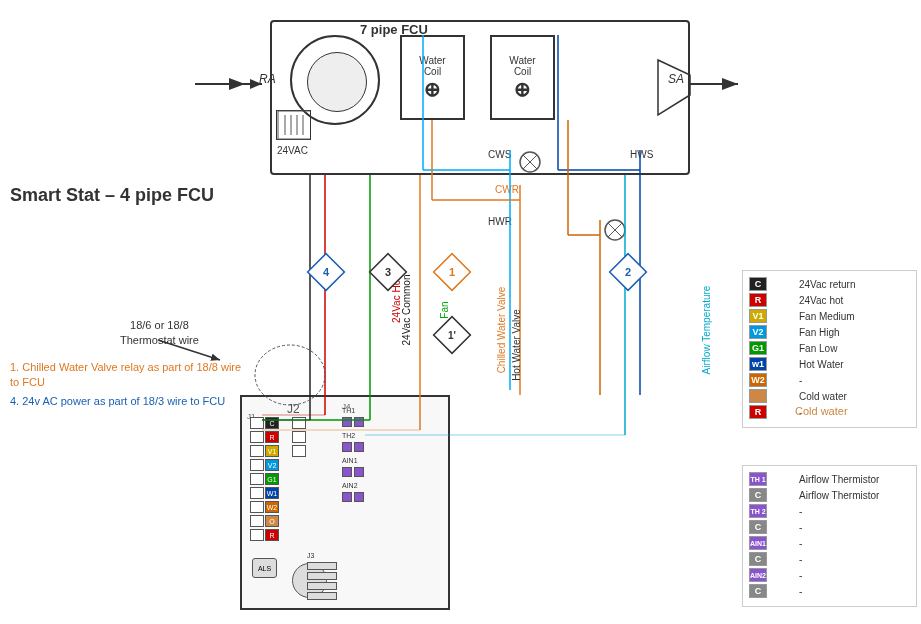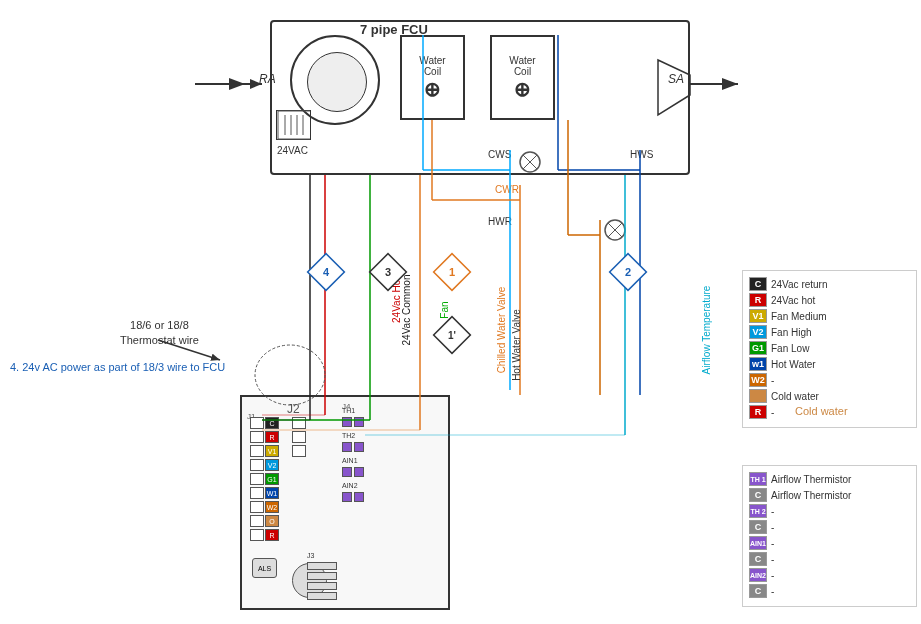--- a/index.html
+++ b/index.html
@@ -197,20 +197,21 @@
       display: flex;
       align-items: center;
       justify-content: center;
       font-size: 9px;
       color: white;
       font-weight: bold;
     }
     .legend-text {
       font-size: 10px;
       color: #333;
+      margin-left: 28px;
     }
 
     
     .connector-legend {
       position: absolute;
       top: 465px;
       left: 742px;
       width: 175px;
       border: 1px solid #ccc;
       padding: 6px;
@@ -286,20 +287,21 @@
     <svg width="35" height="30">
       <rect x="1" y="1" width="33" height="28" fill="none" stroke="#555" stroke-width="1"></rect>
       <line x1="8" y1="5" x2="8" y2="25" stroke="#555" stroke-width="1"></line>
       <line x1="14" y1="5" x2="14" y2="25" stroke="#555" stroke-width="1"></line>
       <line x1="20" y1="5" x2="20" y2="25" stroke="#555" stroke-width="1"></line>
       <line x1="26" y1="5" x2="26" y2="25" stroke="#555" stroke-width="1"></line>
     </svg>
   </div>
   <div style="position:absolute;top:145px;left:277px;font-size:10px;color:#333;">24VAC</div>
 
+  <div class="main-title">Smart Stat – 4 pipe FCU</div>
 
   <div class="thermo-label">
     <div>18/6 or 18/8</div>
     <div>Thermostat wire</div>
   </div>
 
   <div class="control-board">
 
     <div style="position:absolute;top:15px;left:5px;font-size:8px;color:#555;">J1</div>
     <div style="position:absolute;top:5px;left:45px;font-size:12px;color:#555;">J2</div>
@@ -380,20 +382,21 @@
     <div style="position:absolute;top:155px;left:65px;font-size:7px;color:#333;">J3</div>
     <div style="position:absolute;top:165px;left:65px;display:flex;flex-direction:column;gap:2px;">
       <div style="width:30px;height:8px;border:1px solid #555;background:#ddd;"></div>
       <div style="width:30px;height:8px;border:1px solid #555;background:#ddd;"></div>
       <div style="width:30px;height:8px;border:1px solid #555;background:#ddd;"></div>
       <div style="width:30px;height:8px;border:1px solid #555;background:#ddd;"></div>
     </div>
   </div>
 
   <div class="notes-section">
+    <div class="note-item note-orange">1. Chilled Water Valve relay as part of 18/8 wire to FCU</div>
     <div class="note-item note-blue">4. 24v AC power as part of 18/3 wire to FCU</div>
   </div>
 
   <div class="legend-box">
     <div class="legend-row">
       <div class="legend-swatch" style="background:#222;">C</div>
       <span class="legend-text">24Vac return</span>
     </div>
     <div class="legend-row">
       <div class="legend-swatch" style="background:#cc0000;">R</div>

